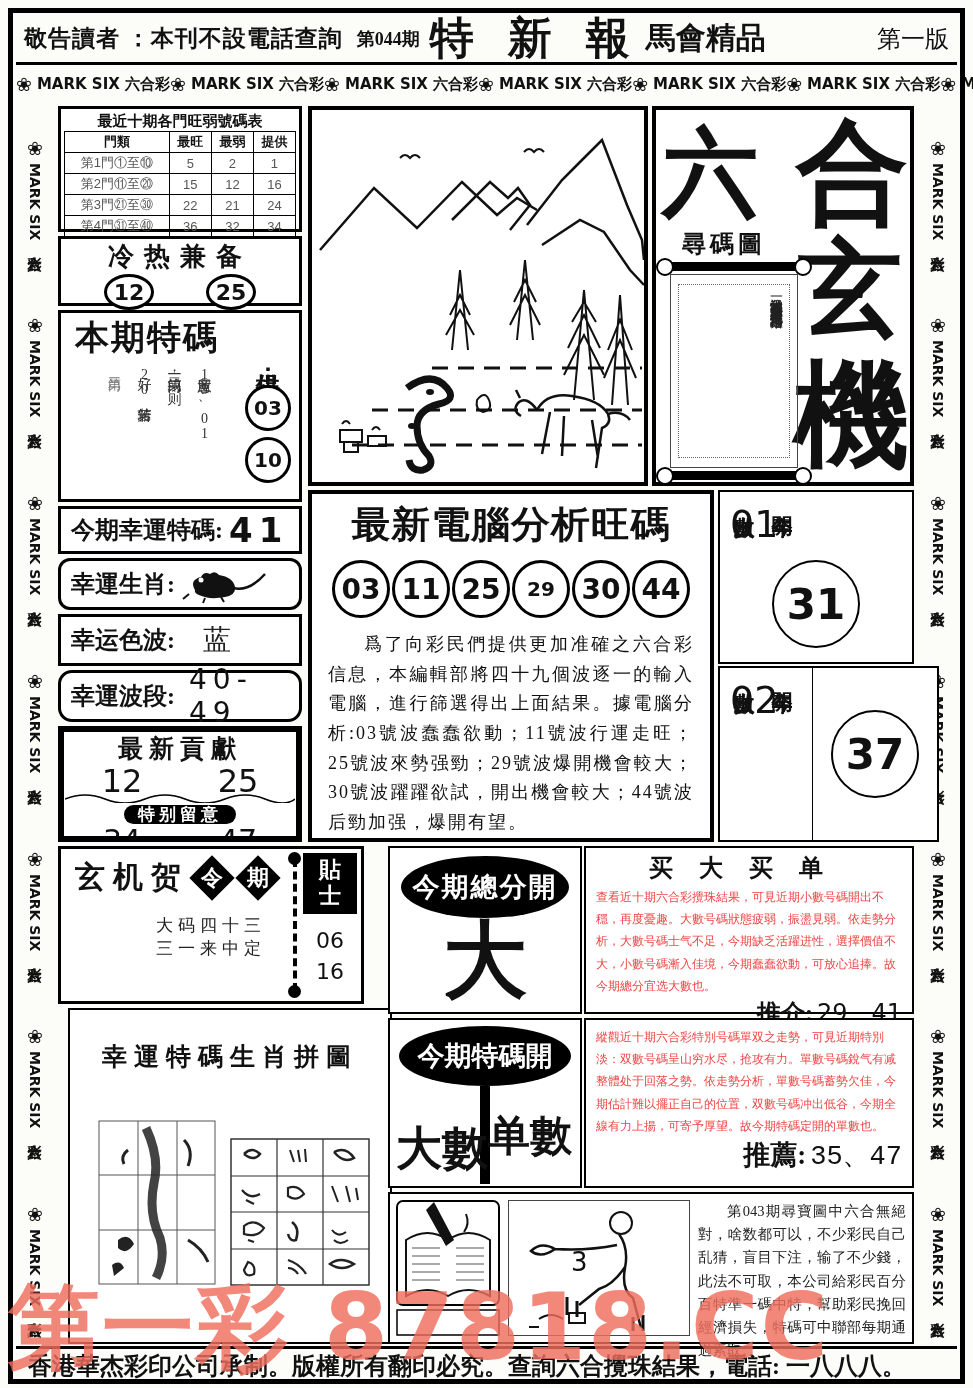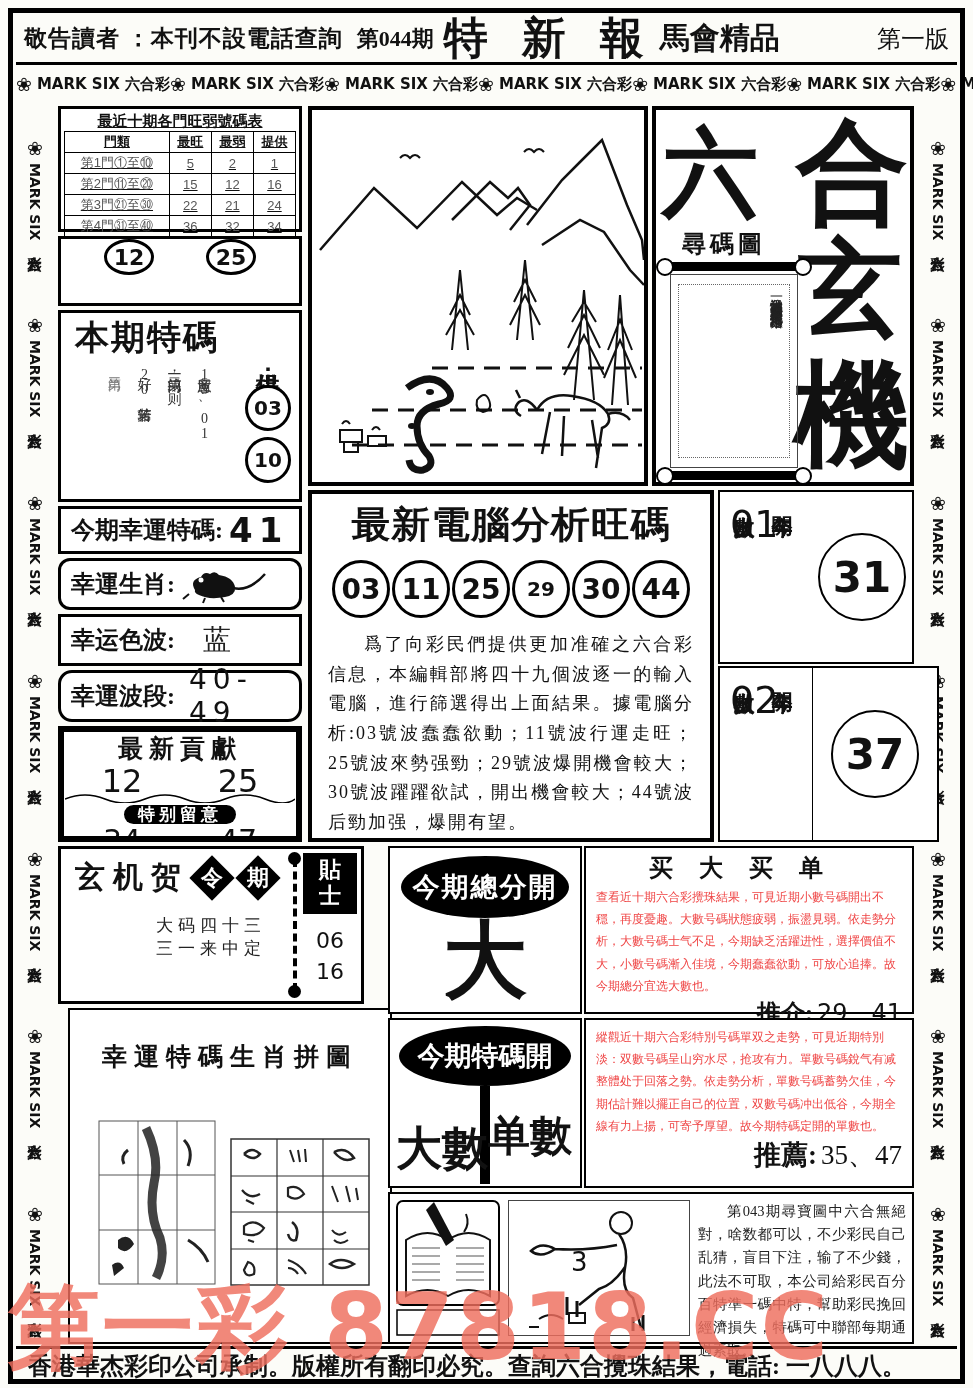--- a/index.html
+++ b/index.html
@@ -7,21 +7,21 @@
         font-family:"Liberation Serif",serif;color:#111;}
   .frame{position:absolute;left:8px;top:8px;width:947px;height:1366px;border:5px solid #000;pointer-events:none;z-index:4;}
   .abs{position:absolute;box-sizing:border-box;}
   .bx{position:absolute;box-sizing:border-box;background:#fff;border:3px solid #000;}
   .vert{writing-mode:vertical-rl;text-orientation:upright;}
   .circ{display:inline-flex;align-items:center;justify-content:center;border:3px solid #000;border-radius:50%;
         font-weight:700;font-family:"DejaVu Sans",sans-serif;background:#fff;}
   
   .hdr{left:16px;top:15px;width:941px;height:50px;display:flex;align-items:center;border-bottom:3px solid #000;padding:0 8px;}
   .hdr .notice{font-size:23px;font-weight:700;letter-spacing:1px;}
-  .hdr .issue{font-size:22px;font-weight:700;margin-left:14px;}
+  .hdr .issue{font-size:18px;font-weight:700;margin-left:14px;}
   .hdr .title{font-size:44px;font-weight:900;letter-spacing:34px;margin-left:10px;white-space:nowrap;}
   .hdr .subtitle{font-size:30px;font-weight:900;margin-left:-18px;white-space:nowrap;}
   .hdr .edition{font-size:24px;margin-left:auto;}
   
   .topms{left:16px;top:67px;width:941px;height:34px;display:flex;align-items:center;justify-content:space-around;
          font-family:"DejaVu Sans",sans-serif;font-weight:700;font-size:15px;white-space:nowrap;}
   .msu{display:inline-flex;align-items:center;gap:5px;}
   .flower{font-size:19px;}
   .strip{display:flex;flex-direction:column;align-items:center;justify-content:space-around;
          font-family:"DejaVu Sans",sans-serif;font-weight:700;font-size:14px;}
@@ -147,21 +147,21 @@
       <span class="msu">
       <span class="flower">❀</span>
       <span>MARK SIX 六合彩</span>
     </span>
       <span class="msu">
       <span class="flower">❀</span>
       <span>MARK SIX 六合彩</span>
     </span>
     </div>
 
-  <div class="bx" style="left:58px;top:106px;width:244px;height:126px;padding:3px;text-decoration:underline;">
+  <div class="bx" style="left:58px;top:106px;width:244px;height:126px;padding:3px;">
     <div class="bxtitle" style="font-size:15px;">最近十期各門旺弱號碼表</div>
     <table class="hot">
         <thead>
           <tr>
             <th>門類</th>
             <th>最旺</th>
             <th>最弱</th>
             <th>提供</th>
           </tr>
         </thead>
@@ -194,20 +194,21 @@
             <td>第5門㊶至㊾</td>
             <td>40</td>
             <td>45</td>
             <td>45</td>
           </tr>
         </tbody>
       </table>
   </div>
 
   <div class="bx" style="left:58px;top:236px;width:244px;height:70px;text-align:center;">
+    <div class="bxtitle" style="font-size:26px;letter-spacing:10px;">冷热兼备</div>
     <div>
       <span class="circ" style="width:44px;height:30px;border-radius:50%;font-size:22px;margin:0 24px;">12</span>
       <span class="circ" style="width:44px;height:30px;border-radius:50%;font-size:22px;margin:0 24px;">25</span>
     </div>
   </div>
 
   <div class="bx" style="left:58px;top:310px;width:244px;height:192px;">
     <div class="bxtitle" style="font-size:34px;text-align:left;padding:2px 0 0 14px;letter-spacing:2px;">本期特碼</div>
     <div style="position:absolute;left:10px;top:54px;right:86px;bottom:4px;display:flex;flex-direction:row-reverse;justify-content:flex-start;gap:12px;">
       <span class="vert" style="font-size:14px;color:#333;">应留意15、01</span>
@@ -374,21 +375,21 @@
       <div class="vert" style="position:absolute;left:14px;top:22px;right:14px;bottom:22px;border:1px dotted #666;font-size:13px;color:#222;padding:4px;display:flex;gap:4px;">
         <span>一分洪汉性和</span>
         <span>启匿遇子已不</span>
         <span>只马与染没过</span>
         <span>七寸八尺把定</span>
         <span>移培本乙须力</span>
       </div>
     </div>
   </div>
 
-  <div class="bx" style="left:718px;top:490px;width:196px;height:174px;border-width:2px;display:flex;">
+  <div class="bx" style="left:718px;top:490px;width:196px;height:174px;border-width:2px;display:flex;flex-direction:column;">
     <div style="width:82px;padding:8px 0 0 10px;">
       <div style="display:flex;gap:10px;">
         <span class="vert" style="font-size:21px;font-weight:700;">出次數</span>
         <span class="vert" style="font-size:21px;font-weight:700;">今年開</span>
       </div>
       <div style="font-size:38px;font-family:'DejaVu Sans',sans-serif;margin-top:2px;">01</div>
     </div>
     <div style="flex:1;display:flex;align-items:center;justify-content:center;">
       <span class="circ" style="width:84px;height:84px;font-size:42px;border-width:2.5px;">31</span>
     </div>
@@ -424,21 +425,21 @@
     <div class="ebadge" style="width:172px;height:60px;margin:6px auto 0;font-size:27px;">今期特碼開</div>
     <div style="position:absolute;left:50%;top:66px;width:10px;height:98px;background:#000;transform:translateX(-50%);"></div>
     <span style="position:absolute;left:6px;bottom:6px;font-size:46px;font-weight:700;font-family:'DejaVu Serif',serif;">大數</span>
     <span style="position:absolute;right:8px;bottom:22px;font-size:42px;font-weight:700;font-family:'DejaVu Serif',serif;">单數</span>
   </div>
 
   <div class="bx" style="left:584px;top:1018px;width:330px;height:170px;border-width:2px;padding:6px 10px;">
     <p class="hand" style="margin:0;">縱觀近十期六合彩特別号碼單双之走勢，可見近期特別淡：双數号碼呈山穷水尽，抢攻有力。單數号碼銳气有减整體处于回落之勢。依走勢分析，單數号碼蓄勢欠佳，今期估計難以擺正自己的位置，双數号碼冲出低谷，今期全線有力上揚，可寄予厚望。故今期特碼定開的單數也。</p>
     <div style="text-align:right;margin-top:0;">
       <span style="font-size:27px;font-weight:900;">推薦:</span>
-      <span style="font-size:27px;font-family:Liberation Serif, serif;">35、47</span>
+      <span style="font-size:27px;font-family:Liberation Mono, monospace;">35、47</span>
     </div>
   </div>
 
   <div class="bx" style="left:388px;top:1192px;width:526px;height:152px;border-width:2px;display:flex;gap:8px;padding:6px;">
     <div style="width:104px;flex:none;">
       <svg width="104" height="136" viewBox="0 0 104 136">
         <rect x="1" y="1" width="102" height="104" fill="none" stroke="#000" stroke-width="2" rx="6"></rect>
         <path d="M10,40 q22,-14 42,0 q20,-14 42,0 l0,56 q-22,-12 -42,0 q-20,-12 -42,0z" fill="none" stroke="#111" stroke-width="2"></path>
         <path d="M16,48 h28 M16,56 h28 M16,64 h28 M16,72 h28 M16,80 h28 M60,48 h28 M60,56 h28 M60,64 h28 M60,72 h28 M60,80 h28" stroke="#555" stroke-width="1.2"></path>
         <path d="M38,2 L58,40 l-8,6 L30,10z" fill="#111"></path>

